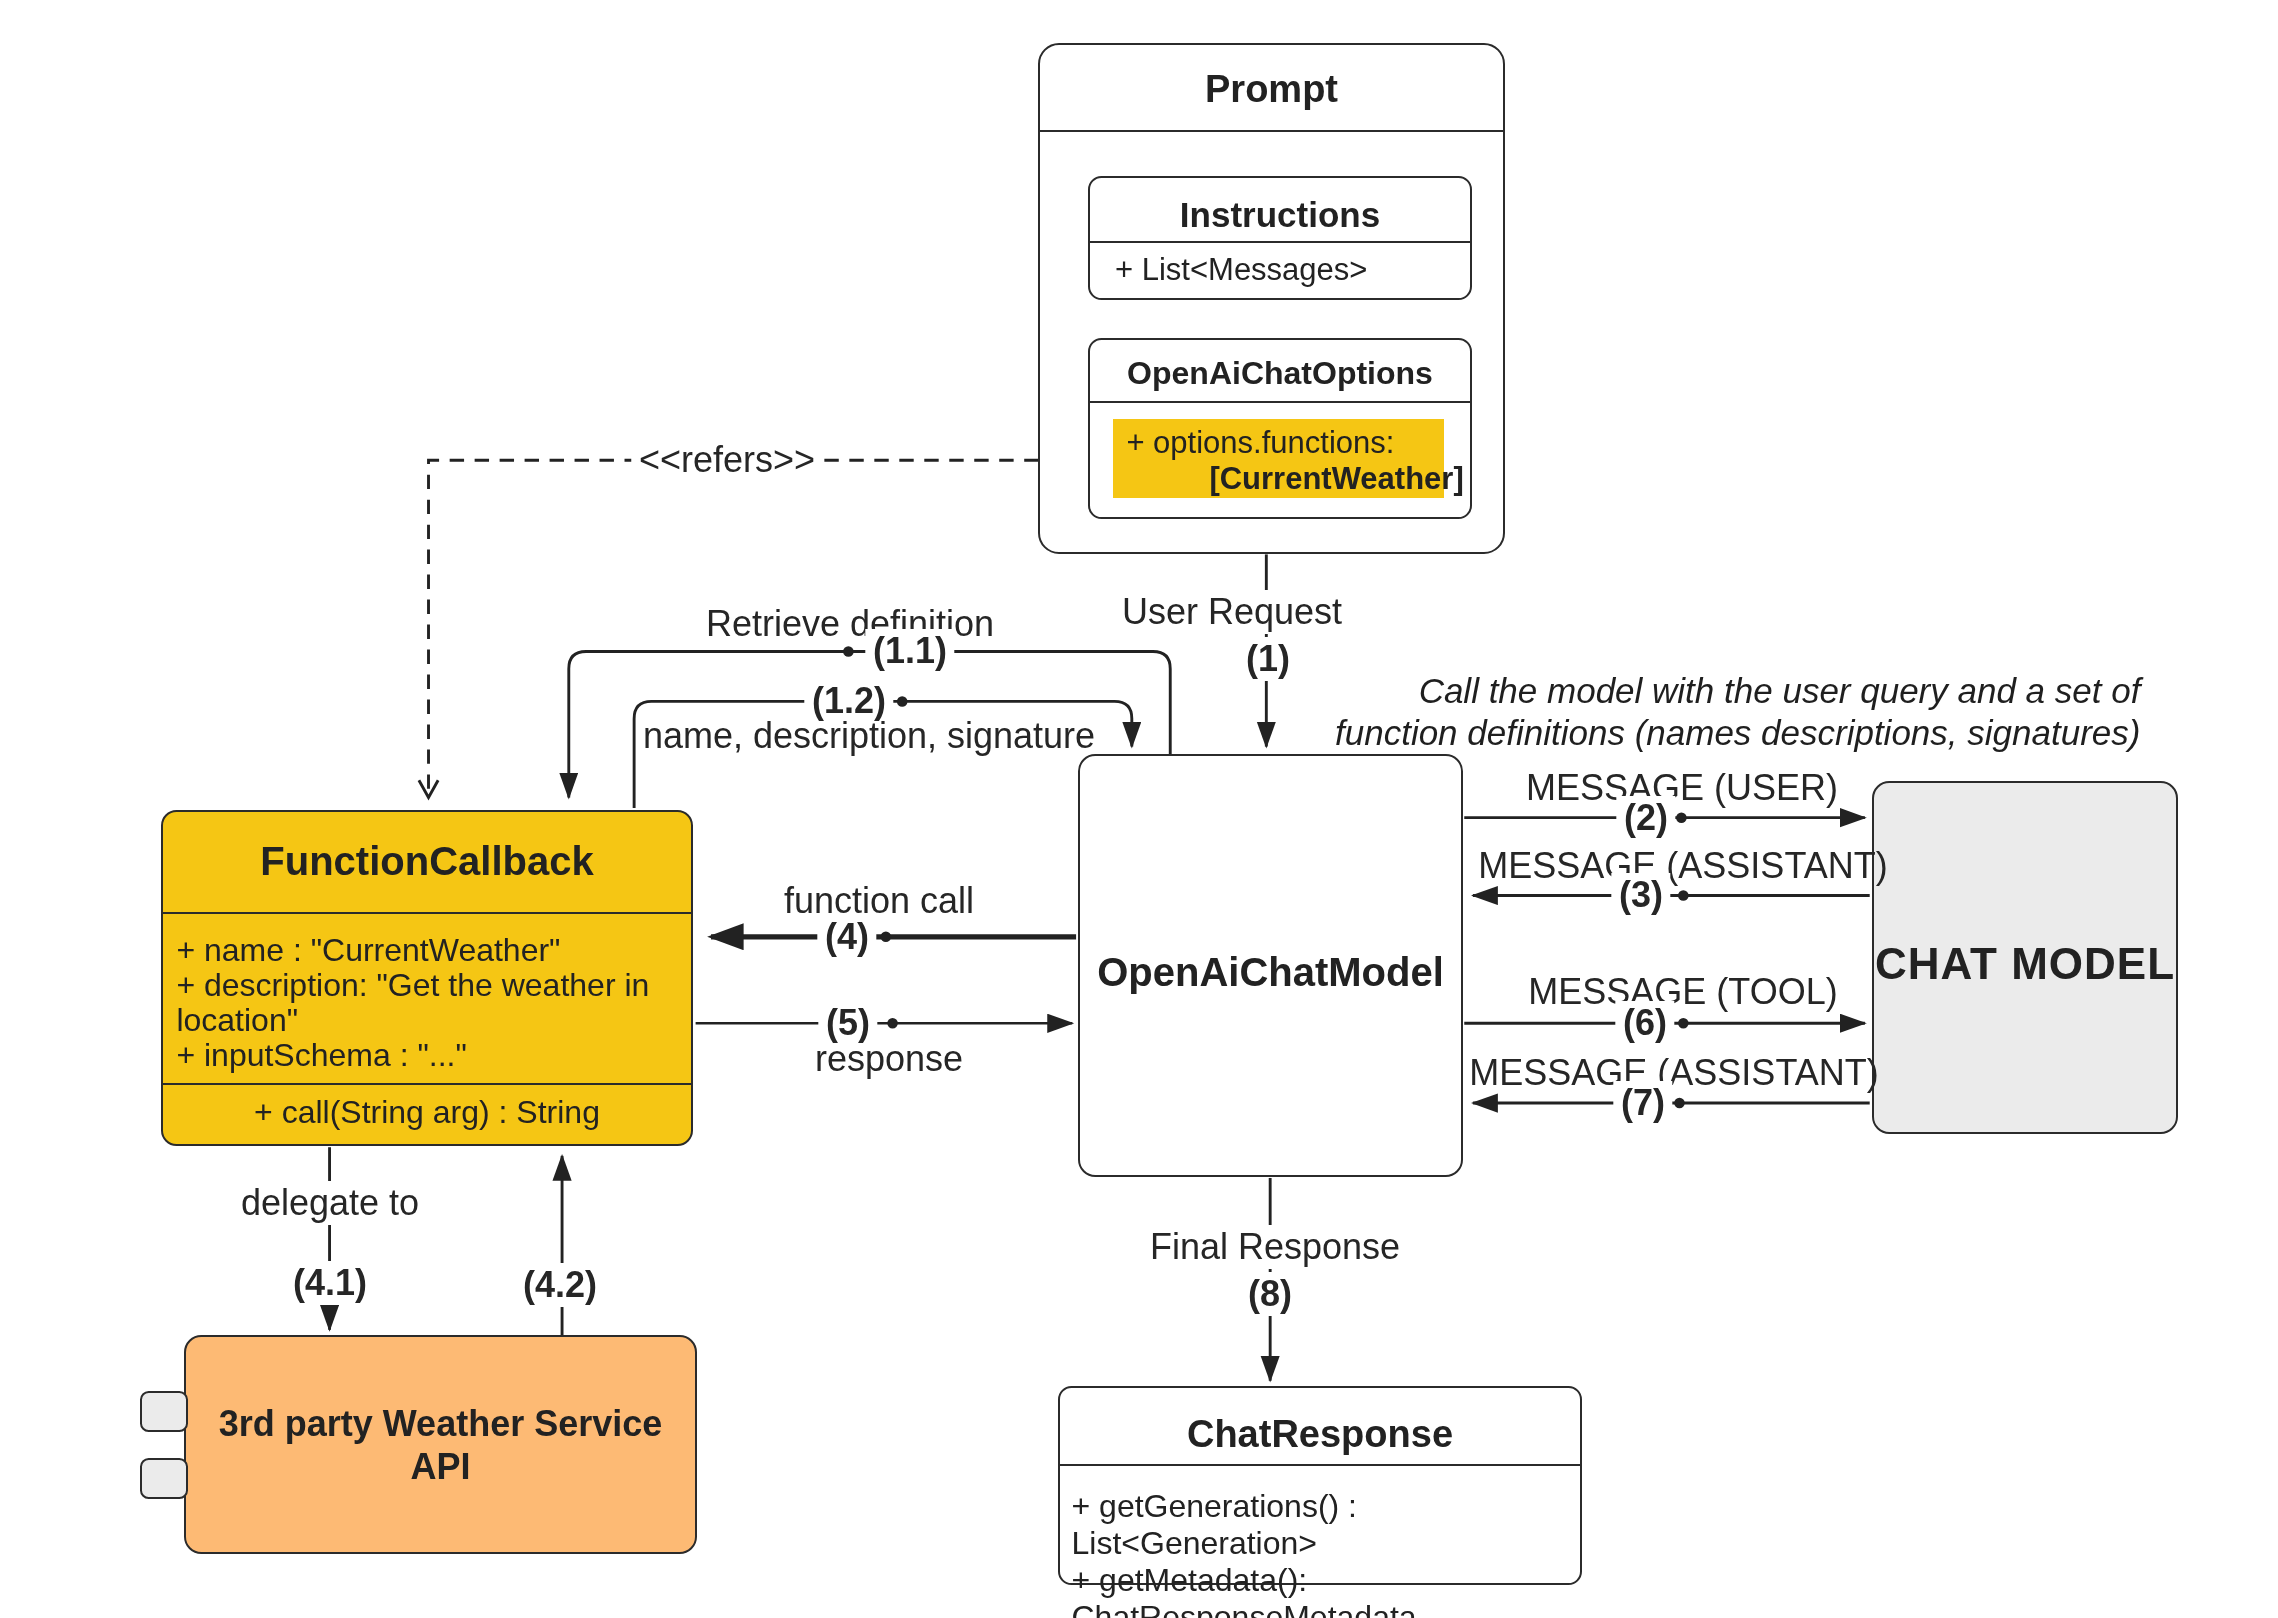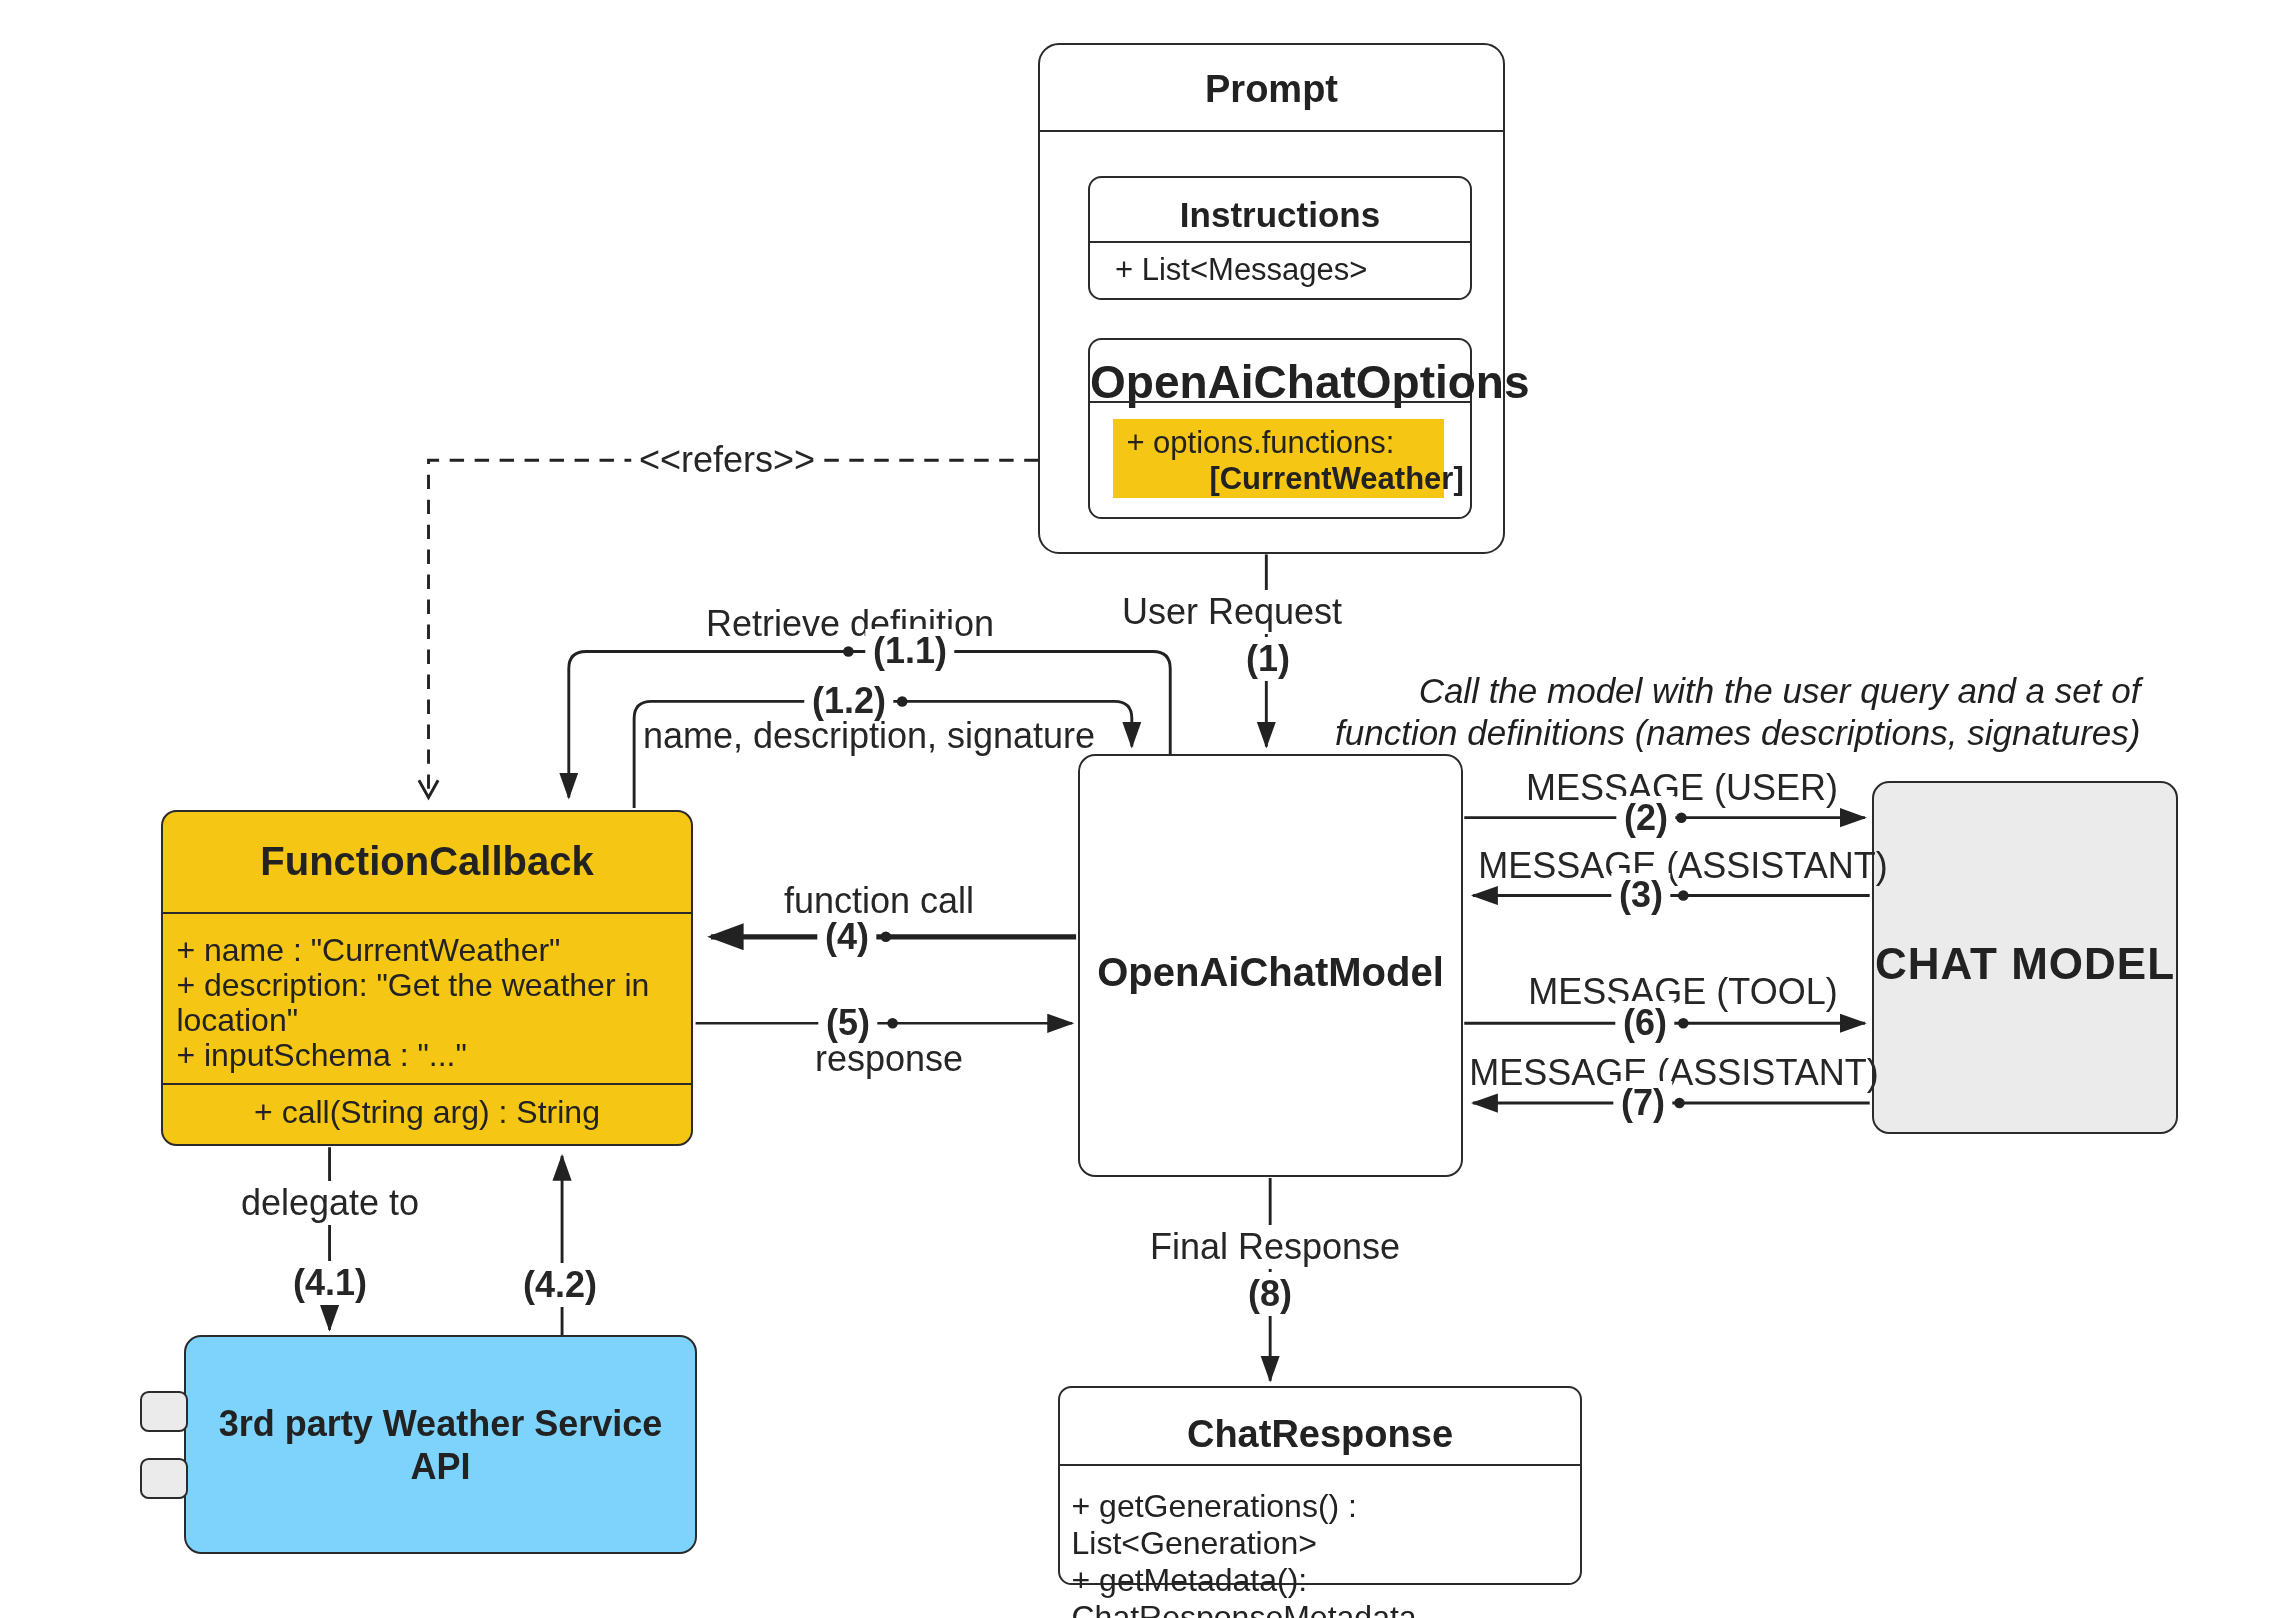--- a/index.html
+++ b/index.html
@@ -12,39 +12,39 @@
   .box .title{font-weight:bold;text-align:center;}
   
   #prompt-box{left:1038px;top:43px;width:467px;height:511px;border-radius:21px;}
   #prompt-title{position:absolute;left:0;top:23px;width:100%;font-size:38px;}
   #prompt-sep{position:absolute;left:0;top:85px;width:100%;border-top:2.9px solid #2b2b2b;}
   #instructions-box{left:1088px;top:176px;width:384px;height:124px;border-width:2.4px;border-radius:13.4px;}
   #instructions-title{position:absolute;left:0;top:17.3px;width:100%;font-size:35px;}
   #instructions-sep{position:absolute;left:0;top:63px;width:100%;border-top:2.4px solid #2b2b2b;}
   #instructions-attr{position:absolute;left:25px;top:74px;font-size:31px;}
   #options-box{left:1088px;top:338px;width:384px;height:181px;border-width:2.4px;border-radius:13.4px;}
-  #options-title{position:absolute;left:0;top:15.4px;width:100%;font-size:46px;}
+  #options-title{position:absolute;left:0;top:15.4px;width:100%;font-size:32px;}
   #options-sep{position:absolute;left:0;top:61px;width:100%;border-top:2.4px solid #2b2b2b;}
   #options-highlight{position:absolute;left:23px;top:79px;width:331px;height:79px;padding:5.8px 0 0 13.4px;box-sizing:border-box;font-size:31px;line-height:36px;}
   #options-highlight .line2{font-weight:bold;padding-left:83px;}
   
   #function-callback-box{left:161px;top:810px;width:532px;height:336px;border-radius:15.4px;}
   #fc-title{position:absolute;left:0;top:27px;width:100%;font-size:40px;}
   #fc-sep1{position:absolute;left:0;top:100px;width:100%;border-top:2.9px solid #2b2b2b;}
   #fc-attrs{position:absolute;left:13.4px;top:121px;font-size:32px;line-height:35px;}
   #fc-sep2{position:absolute;left:0;top:271px;width:100%;border-top:2.9px solid #2b2b2b;}
   #fc-method{position:absolute;left:0;top:282px;width:100%;text-align:center;font-size:32px;}
   
   #chat-model-impl-box{left:1078px;top:754px;width:385px;height:423px;border-width:2.4px;}
   #chat-model-impl-box .title{position:absolute;left:0;top:194px;width:100%;font-size:40px;}
   
   #chat-model-box{left:1872px;top:781px;width:306px;height:353px;border-width:2.4px;background:#EBEBEB;}
   #chat-model-box .title{position:absolute;left:0;top:156px;width:100%;font-size:44px;letter-spacing:1px;}
   
-  #weather-api-box{left:184px;top:1335px;width:513px;height:219px;border-width:2.4px;background:#7dd3fc;}
+  #weather-api-box{left:184px;top:1335px;width:513px;height:219px;border-width:2.4px;background:#fdba74;}
   #weather-api-box .title{position:absolute;left:0;top:65px;width:100%;font-size:36px;line-height:43px;}
   .port{position:absolute;width:44px;height:37px;background:#EBEBEB;border:2.4px solid #2b2b2b;border-radius:8.6px;z-index:3;}
   #port-1{left:140px;top:1391px;}
   #port-2{left:140px;top:1458px;}
   
   #chat-response-box{left:1014px;top:1386px;width:524px;height:199px;border-width:2.4px;border-radius:13.4px;margin-left:44px;}
   #cr-title{position:absolute;left:0;top:25px;width:100%;font-size:38px;}
   #cr-sep{position:absolute;left:0;top:76px;width:100%;border-top:2.4px solid #2b2b2b;}
   #cr-methods{position:absolute;left:11.5px;top:100px;font-size:32px;line-height:37px;}
   

